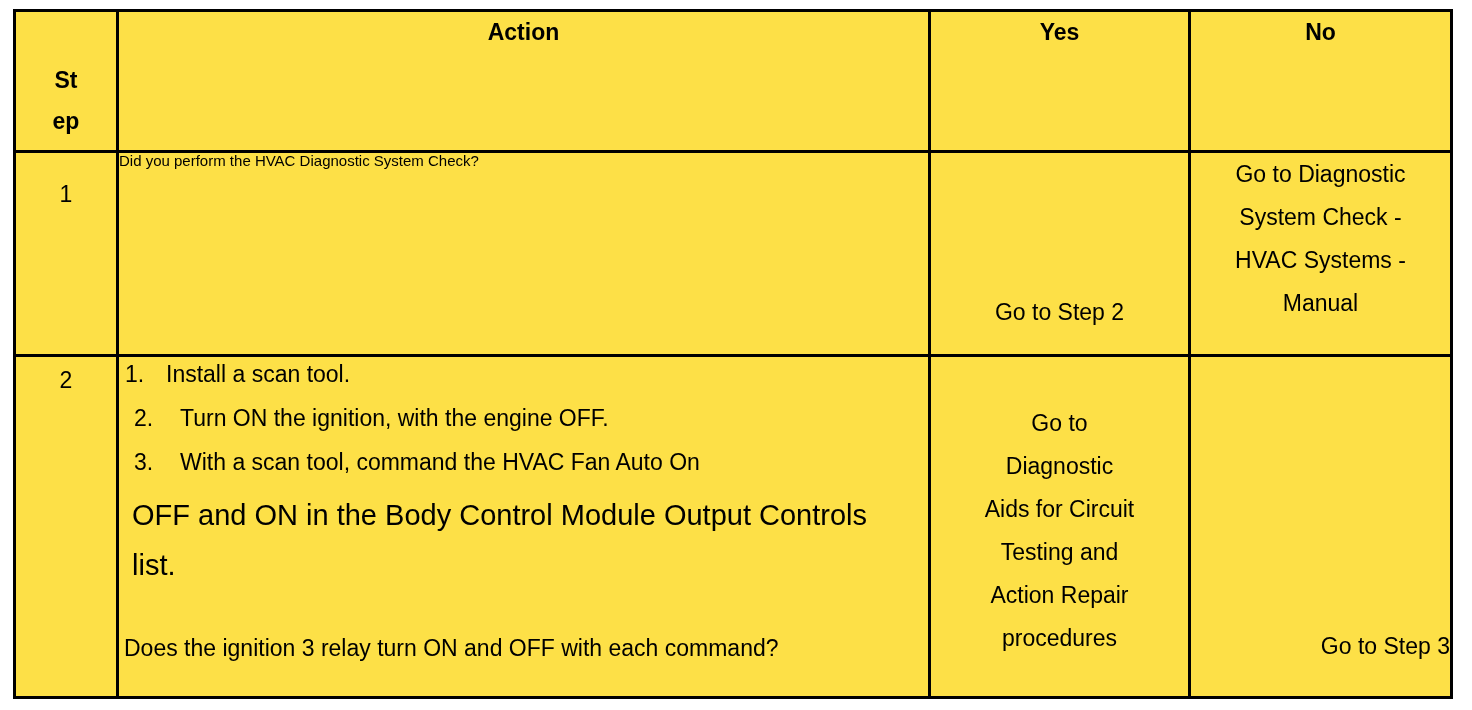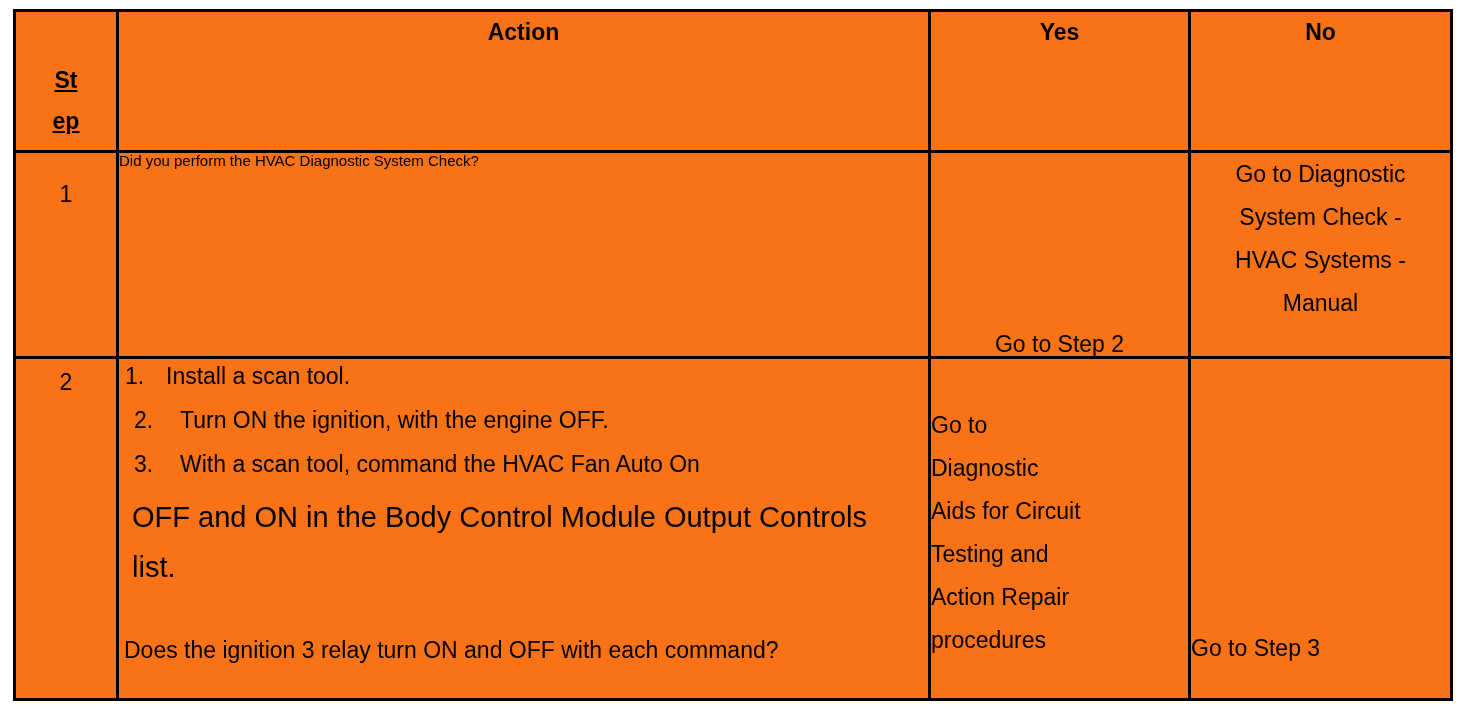--- a/index.html
+++ b/index.html
@@ -31,21 +31,21 @@
     height: 687px;
     border-collapse: collapse;
     table-layout: fixed;
     background: #ffffff;
   }
   table.diag td,
   table.diag th {
     border: 3px solid #000000;
     padding: 0;
     vertical-align: top;
-    background: #f97316;
+    background: #fde047;
   }
 
   
   col.c-step   { width: 103px; }
   col.c-action { width: 812px; }
   col.c-yes    { width: 260px; }
   col.c-no     { width: 262px; }
 
   
   tr.head-row { height: 141px; }
@@ -60,21 +60,20 @@
   }
   th.h-step {
     vertical-align: middle;
     padding-bottom: 0;
   }
   th.h-step .stack {
     display: block;
     text-align: center;
     line-height: 41px;
     padding-top: 48px;
-    text-decoration: underline;
   }
   th.h-step .stack span { display: block; }
 
   
   tr.row-1 { height: 204px; }
   tr.row-2 { height: 342px; }
 
   td.step-cell {
     text-align: center;
     font-size: 23px;
@@ -109,21 +108,20 @@
     line-height: 1;
     margin: 0;
     white-space: nowrap;
   }
   .yes-bottom {
     display: block;
     text-align: center;
     font-size: 23px;
     line-height: 1;
     padding-top: 148px;
-    margin-top: 32px;
   }
   .no-block {
     display: block;
     text-align: center;
   }
   .no-block span { display: block; }
 
   
   .list {
     margin: 0;
@@ -157,28 +155,28 @@
     font-size: 23px;
     line-height: 1;
     margin: 0;
     padding-left: 5px;
     padding-top: 57px;
     white-space: nowrap;
   }
 
   .yes-block {
     display: block;
-    text-align: left;
+    text-align: center;
   }
   .yes-block span { display: block; }
   .yes-pad { padding-top: 45px; }
 
   .no-bottom {
     display: block;
-    text-align: left;
+    text-align: right;
     font-size: 23px;
     line-height: 1;
     padding-top: 278px;
   }
 </style>
 </head>
 <body>
 
 <div class="page">
 

